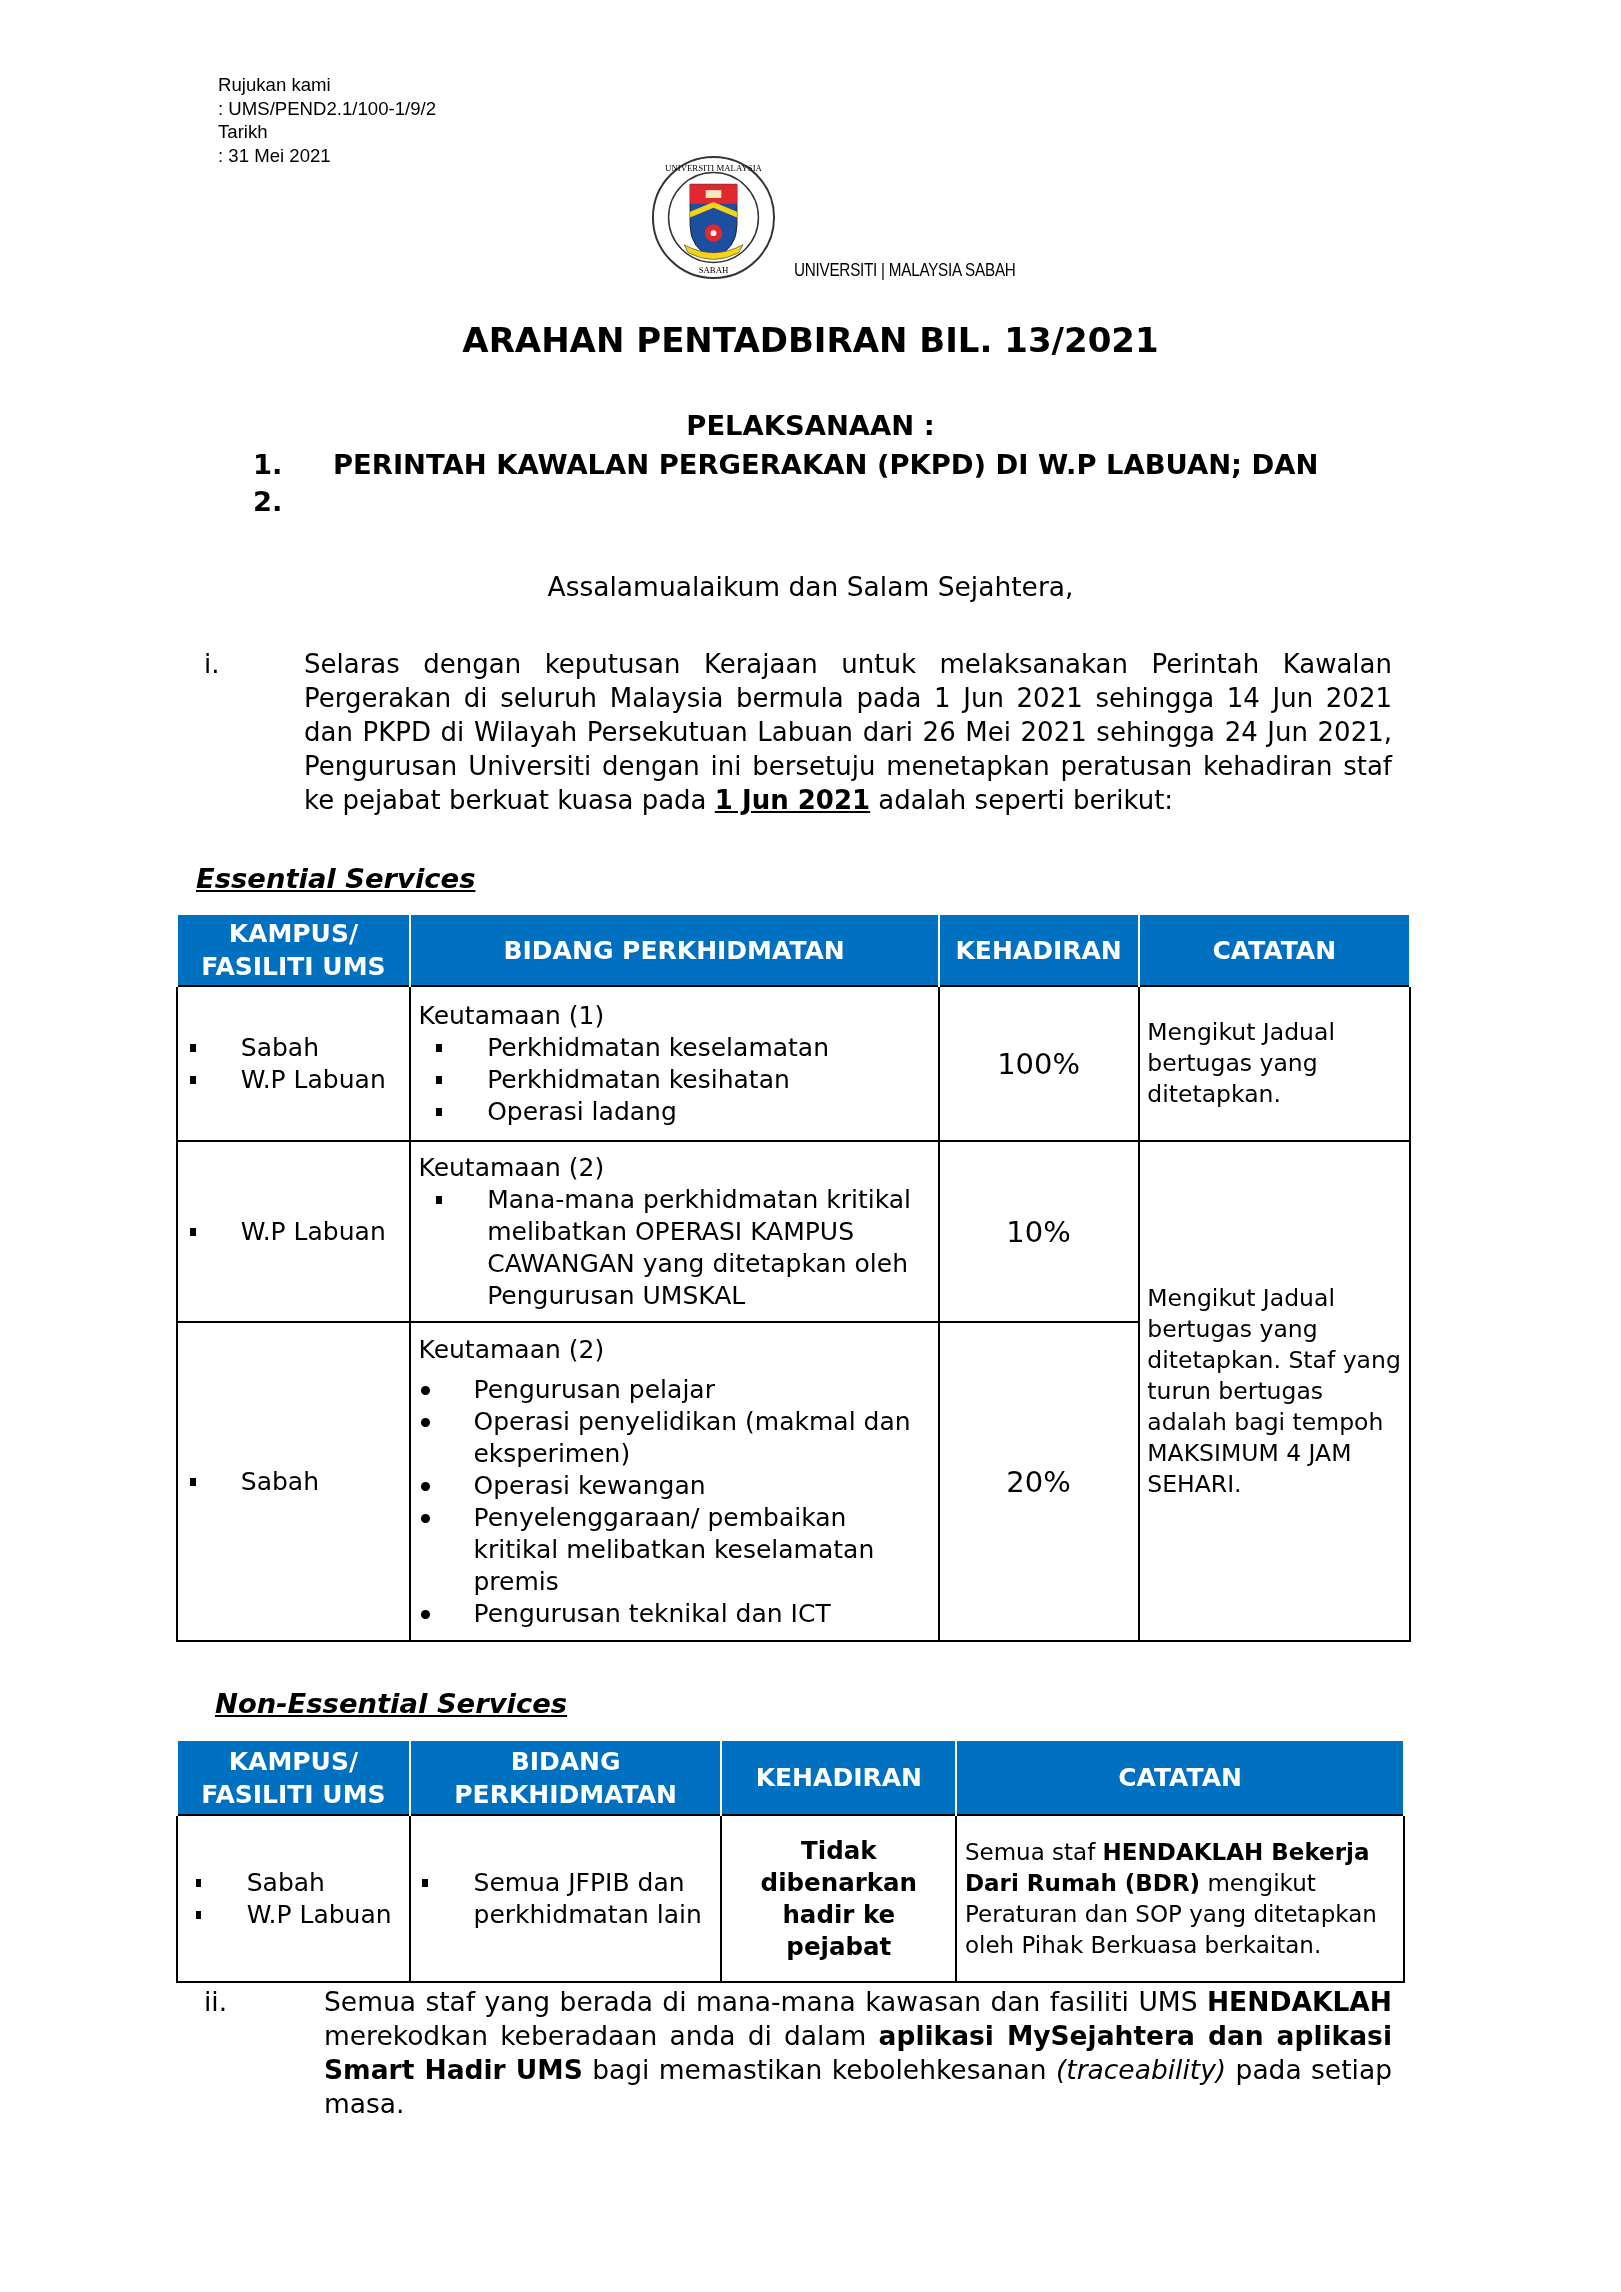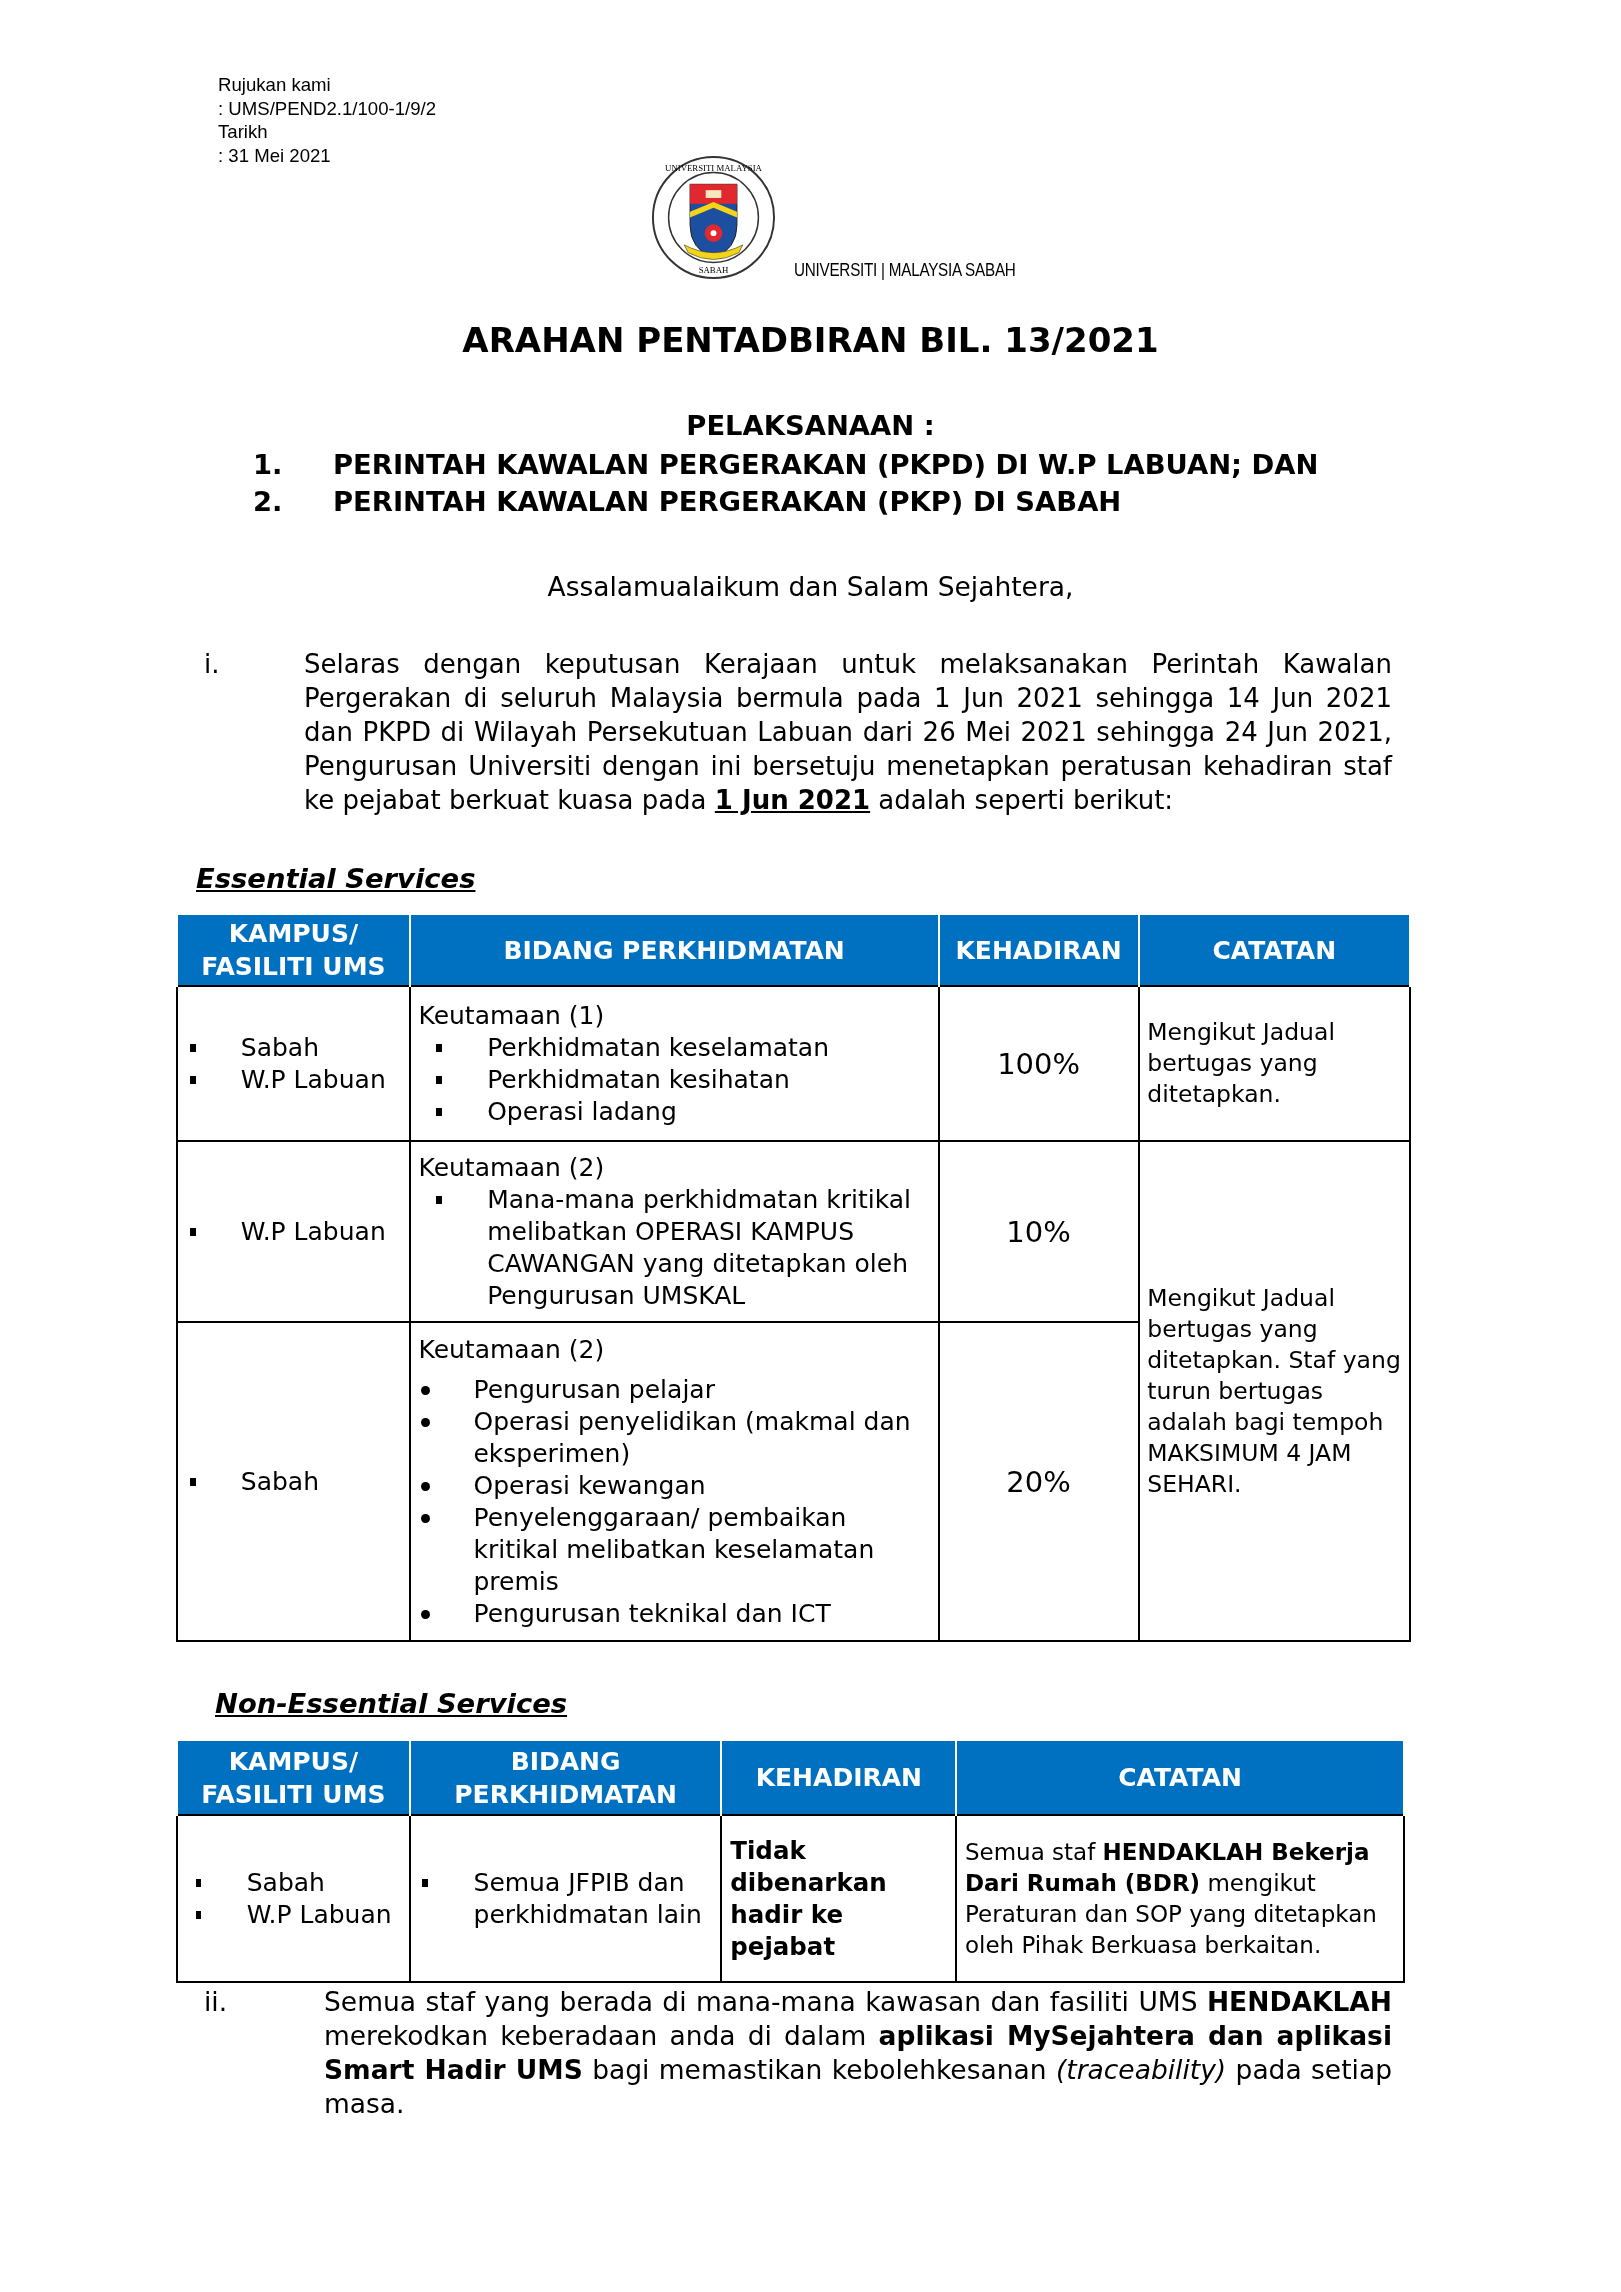--- a/index.html
+++ b/index.html
@@ -72,21 +72,20 @@
 <div class="title">ARAHAN PENTADBIRAN BIL. 13/2021</div>
 
 <div class="pel">PELAKSANAAN :</div>
 <div class="pel-list">
   <div class="li">
     <span class="n">1.</span>
     <span>PERINTAH KAWALAN PERGERAKAN (PKPD) DI W.P LABUAN; DAN</span>
   </div>
   <div class="li">
     <span class="n">2.</span>
-    <span>PERINTAH KAWALAN PERGERAKAN (PKP) DI SABAH</span>
   </div>
 </div>
 
 <div class="greet">Assalamualaikum dan Salam Sejahtera,</div>
 
 <div class="para">
   <span class="num">i.</span>
   <span class="txt"><span>Selaras dengan keputusan Kerajaan untuk melaksanakan Perintah Kawalan Pergerakan di seluruh Malaysia bermula pada 1 Jun 2021 sehingga 14 Jun  2021 dan PKPD di Wilayah Persekutuan Labuan dari 26 Mei 2021 sehingga 24 Jun 2021, Pengurusan Universiti dengan ini bersetuju menetapkan peratusan kehadiran staf ke pejabat berkuat kuasa pada </span><b><u>1 Jun 2021</u></b><span> adalah seperti berikut:</span></span>
 </div>
 
@@ -181,21 +180,21 @@
           <ul class="sq" style="padding-left:5.9px;">
       <li>Sabah</li>
       <li>W.P Labuan</li>
           </ul>
         </td>
     <td>
           <ul class="sq">
             <li>Semua JFPIB dan perkhidmatan lain</li>
           </ul>
         </td>
-    <td style="font-weight:bold; font-size:24.5px;">Tidak dibenarkan hadir ke pejabat</td>
+    <td style="text-align:center; font-weight:bold; font-size:24.5px;">Tidak dibenarkan hadir ke pejabat</td>
     <td class="note" style="font-size:23px;"><span>Semua staf </span><b>HENDAKLAH Bekerja Dari Rumah (BDR)</b><span> mengikut Peraturan dan SOP yang ditetapkan oleh Pihak Berkuasa berkaitan.</span></td>
   </tr>
 </tbody>
   </table>
 
 <div class="para2">
   <span class="num">ii.</span>
   <span class="txt"><span>Semua staf yang berada di mana-mana kawasan dan fasiliti UMS </span><b>HENDAKLAH</b><span> merekodkan keberadaan anda di dalam </span><b>aplikasi MySejahtera dan aplikasi Smart Hadir UMS</b><span> bagi memastikan kebolehkesanan </span><i>(traceability)</i><span> pada setiap masa.</span></span>
 </div>
 

